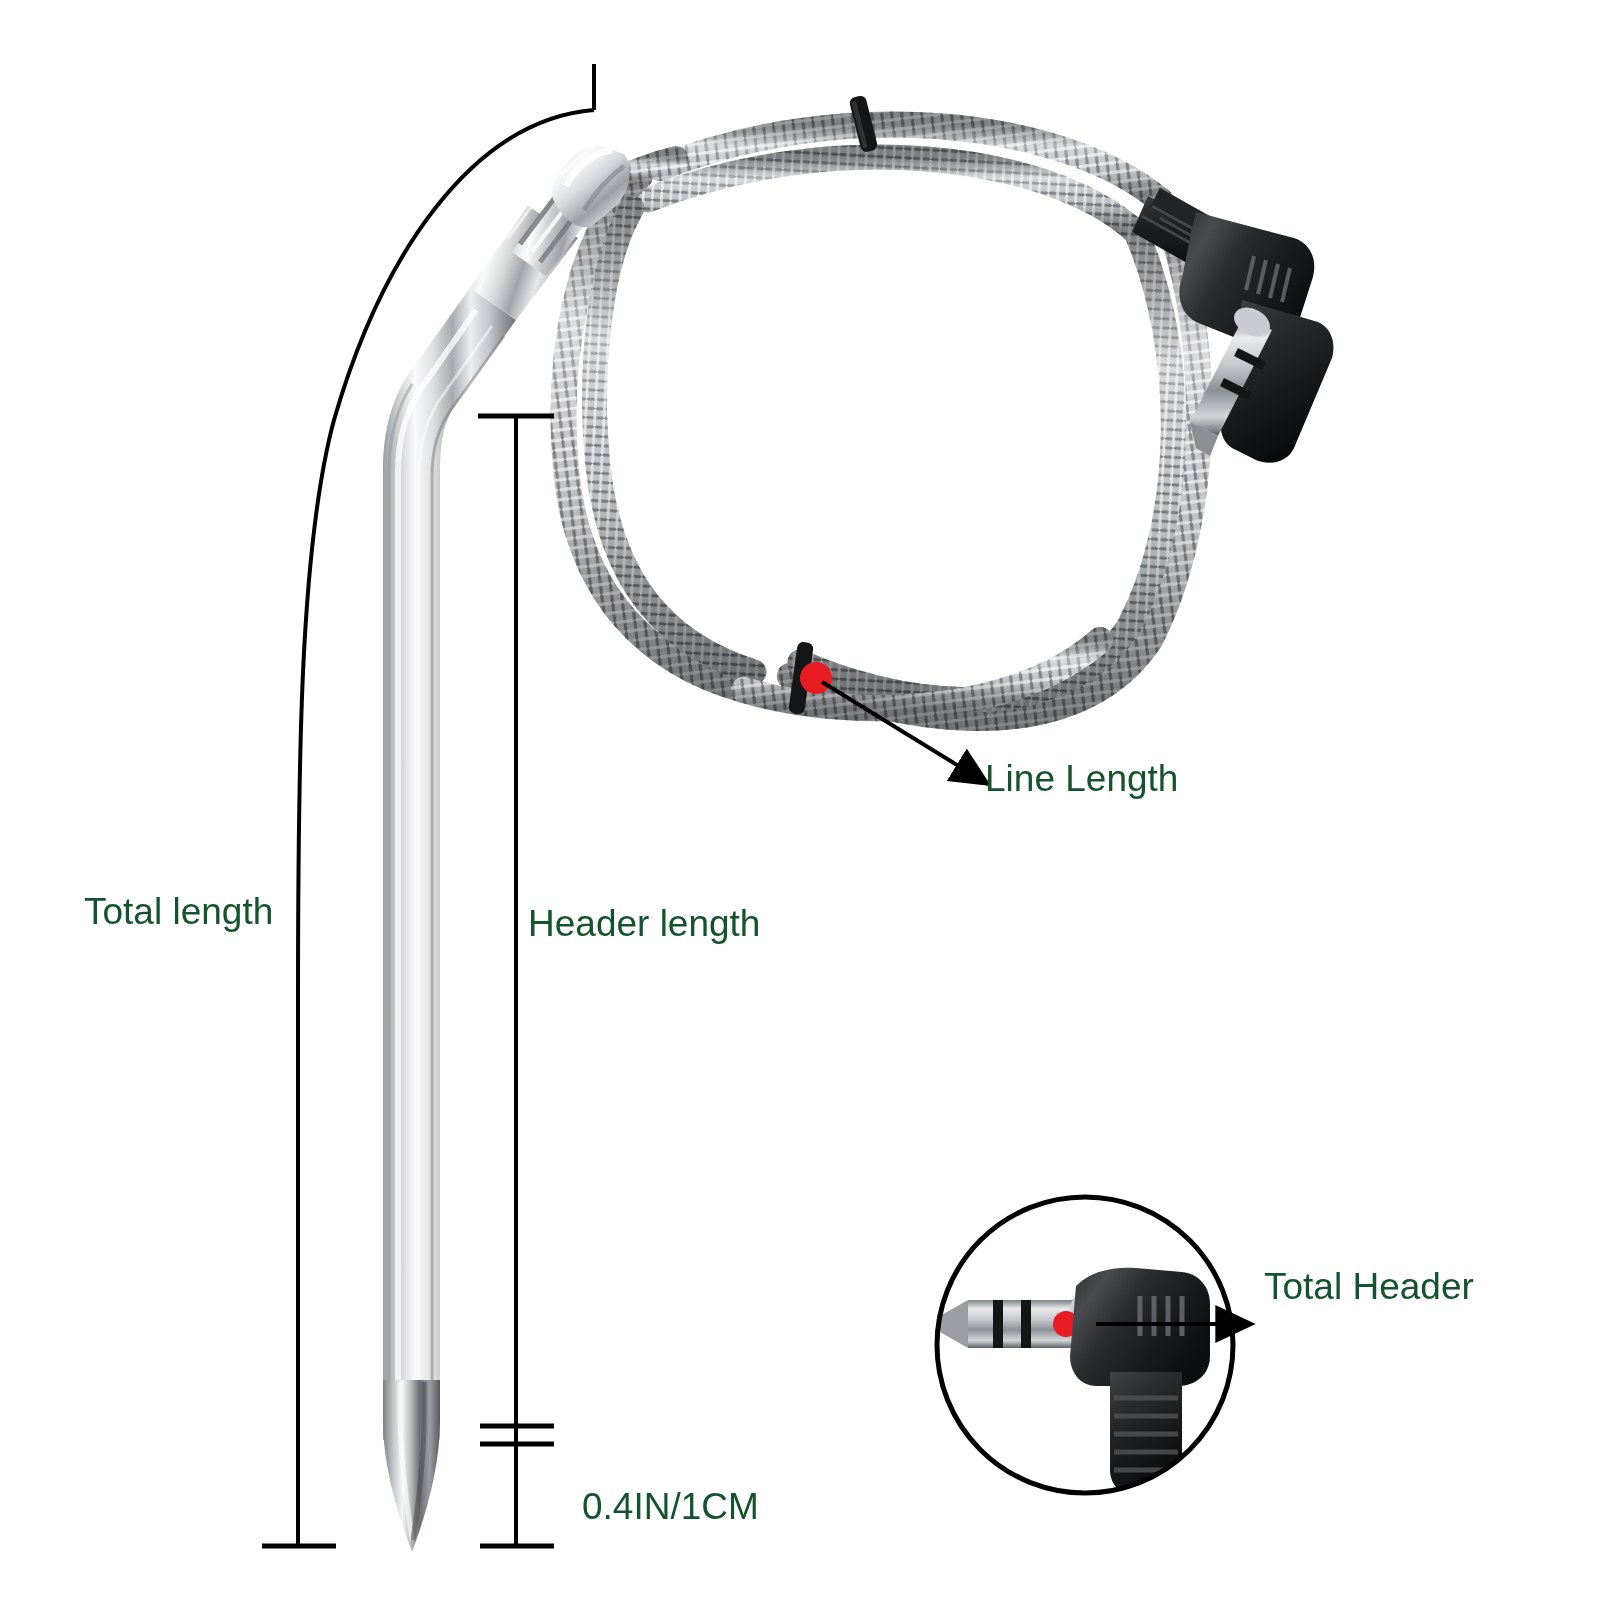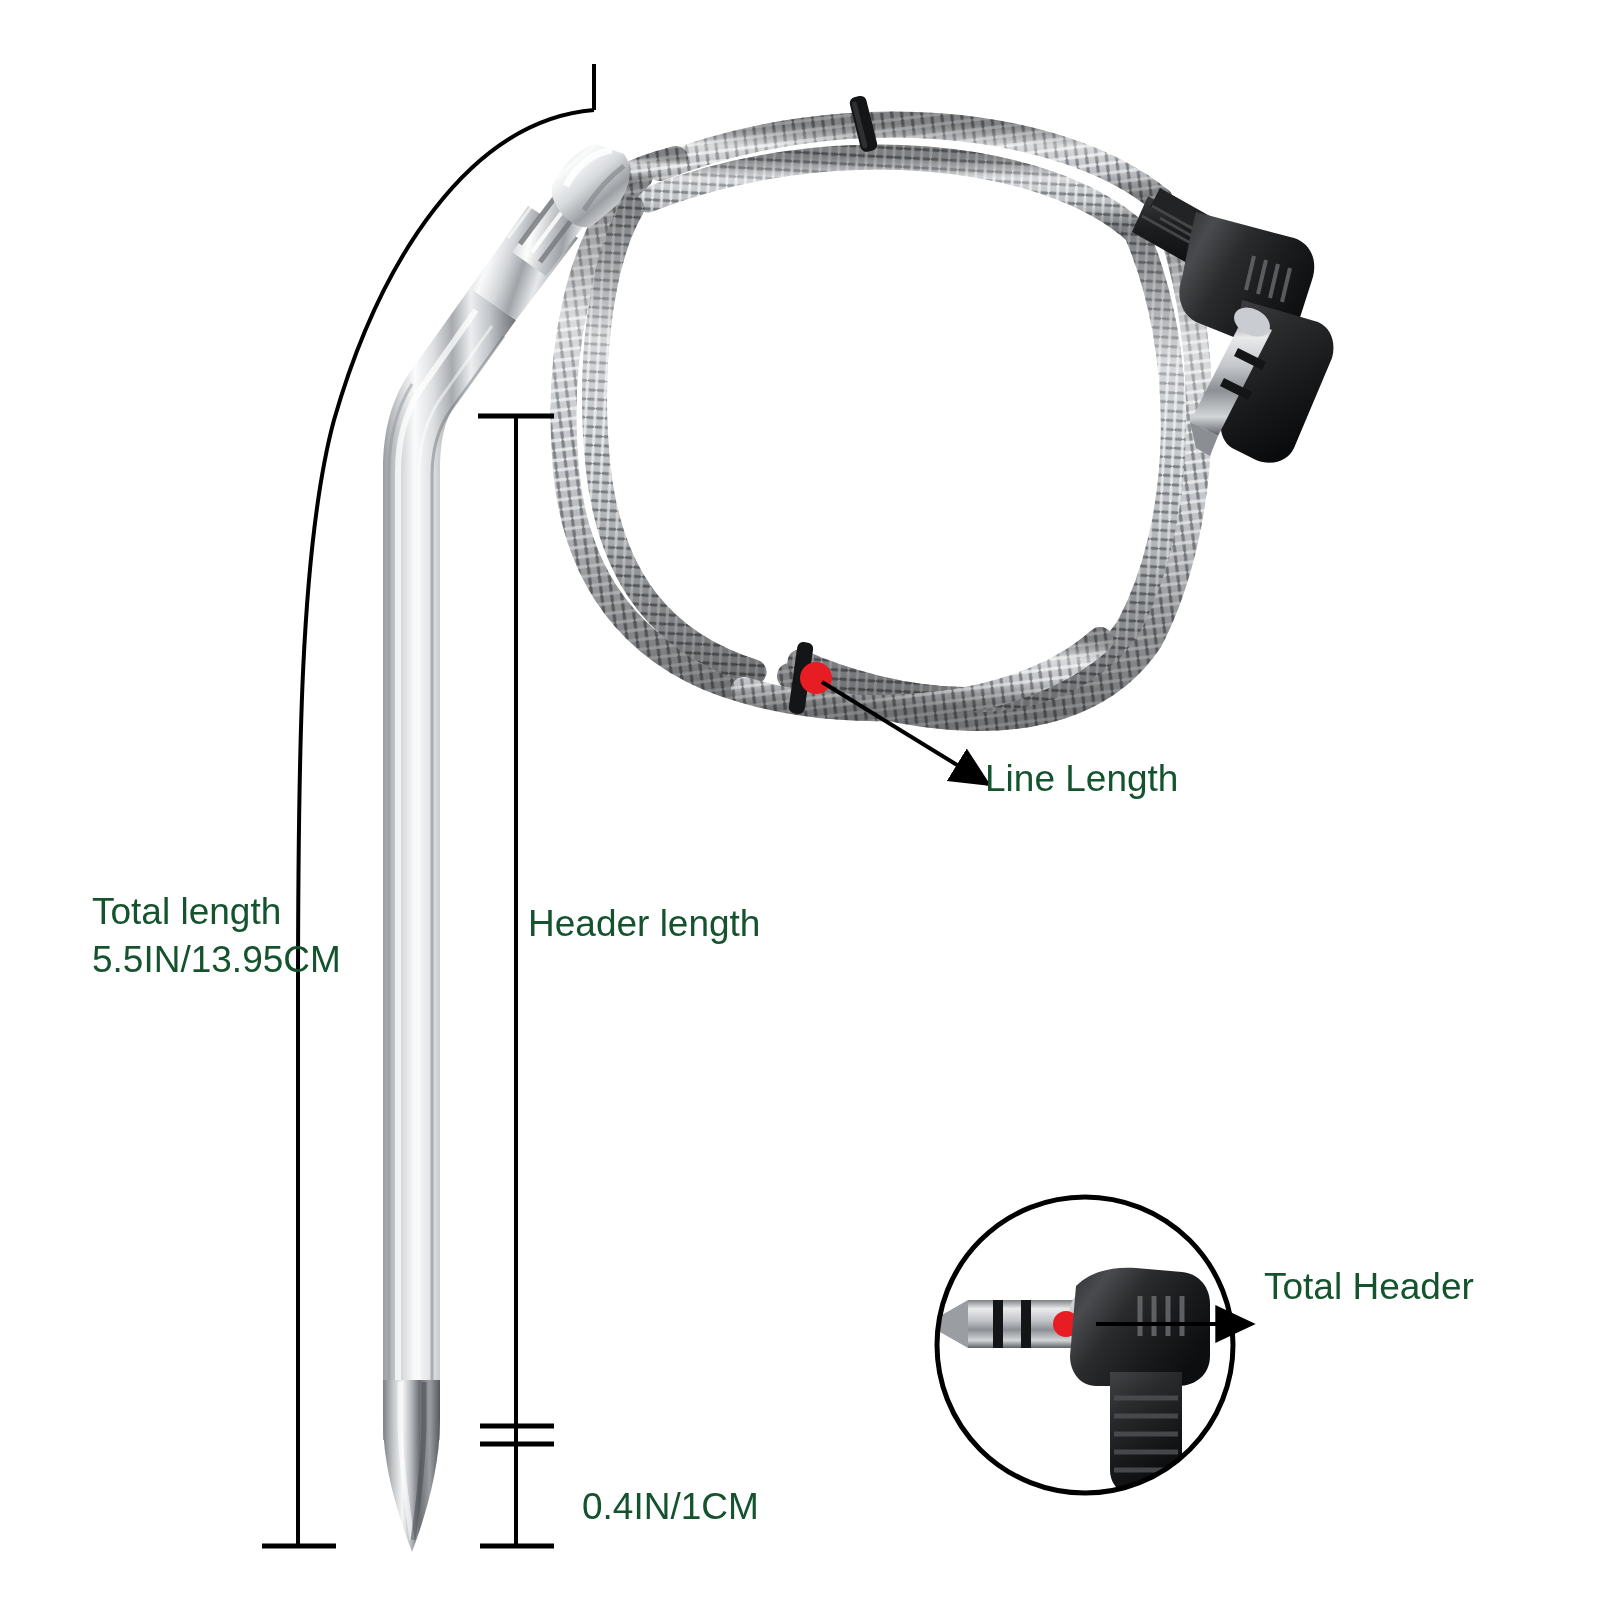--- a/index.html
+++ b/index.html
@@ -30,21 +30,21 @@
     position: absolute;
     color: #14532d;
     font-size: 37px;
     line-height: 48px;
     white-space: nowrap;
     font-family: "Liberation Sans", sans-serif;
   }
   .dim-label .l1 { display: block; }
   .dim-label .l2 { display: block; }
 
-  #label-total   { left: 92px;   top: 888px; }
+  #label-total   { left: 84px;   top: 888px; }
   #label-second  { left: 528px;  top: 900px; }
   #label-tip     { left: 582px;  top: 1483px; }
   #label-line    { left: 985px;  top: 755px; }
   #label-header  { left: 1264px; top: 1263px; }
 </style>
 </head>
 <body>
 
 <div id="stage">
 
@@ -349,21 +349,20 @@
       <circle cx="1085" cy="1345" r="148" fill="none" stroke="#000000" stroke-width="5"></circle>
     </g>
 
     <g>
       <path d="M1096,1324 L1252,1324" stroke="#000000" stroke-width="4" fill="none" marker-end="url(#arrowHead)"></path>
     </g>
   </svg>
 
   <div class="dim-label" id="label-total">
     <span class="l1">Total length</span>
-    <span class="l2">5.5IN/13.95CM</span>
   </div>
 
   <div class="dim-label" id="label-second">
     <span class="l1">Header length</span>
   </div>
 
   <div class="dim-label" id="label-tip">
     <span class="l2">0.4IN/1CM</span>
   </div>
 

